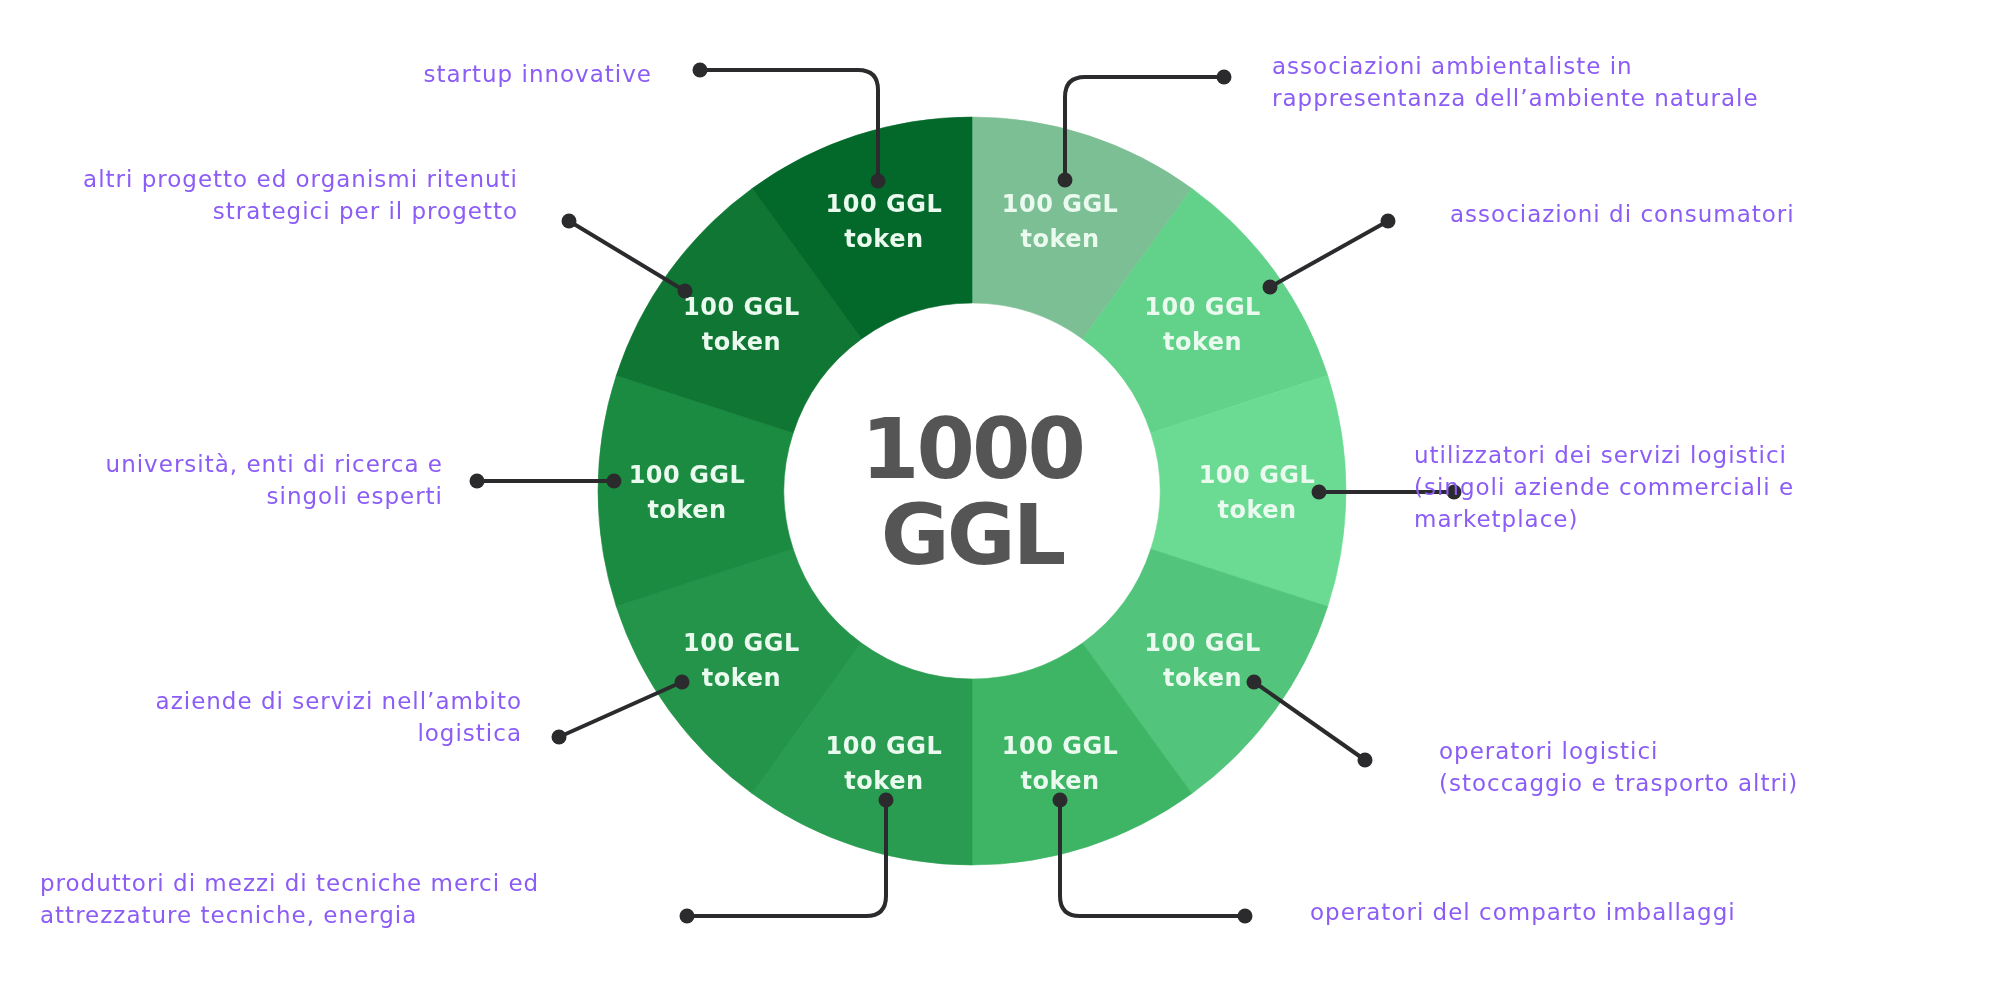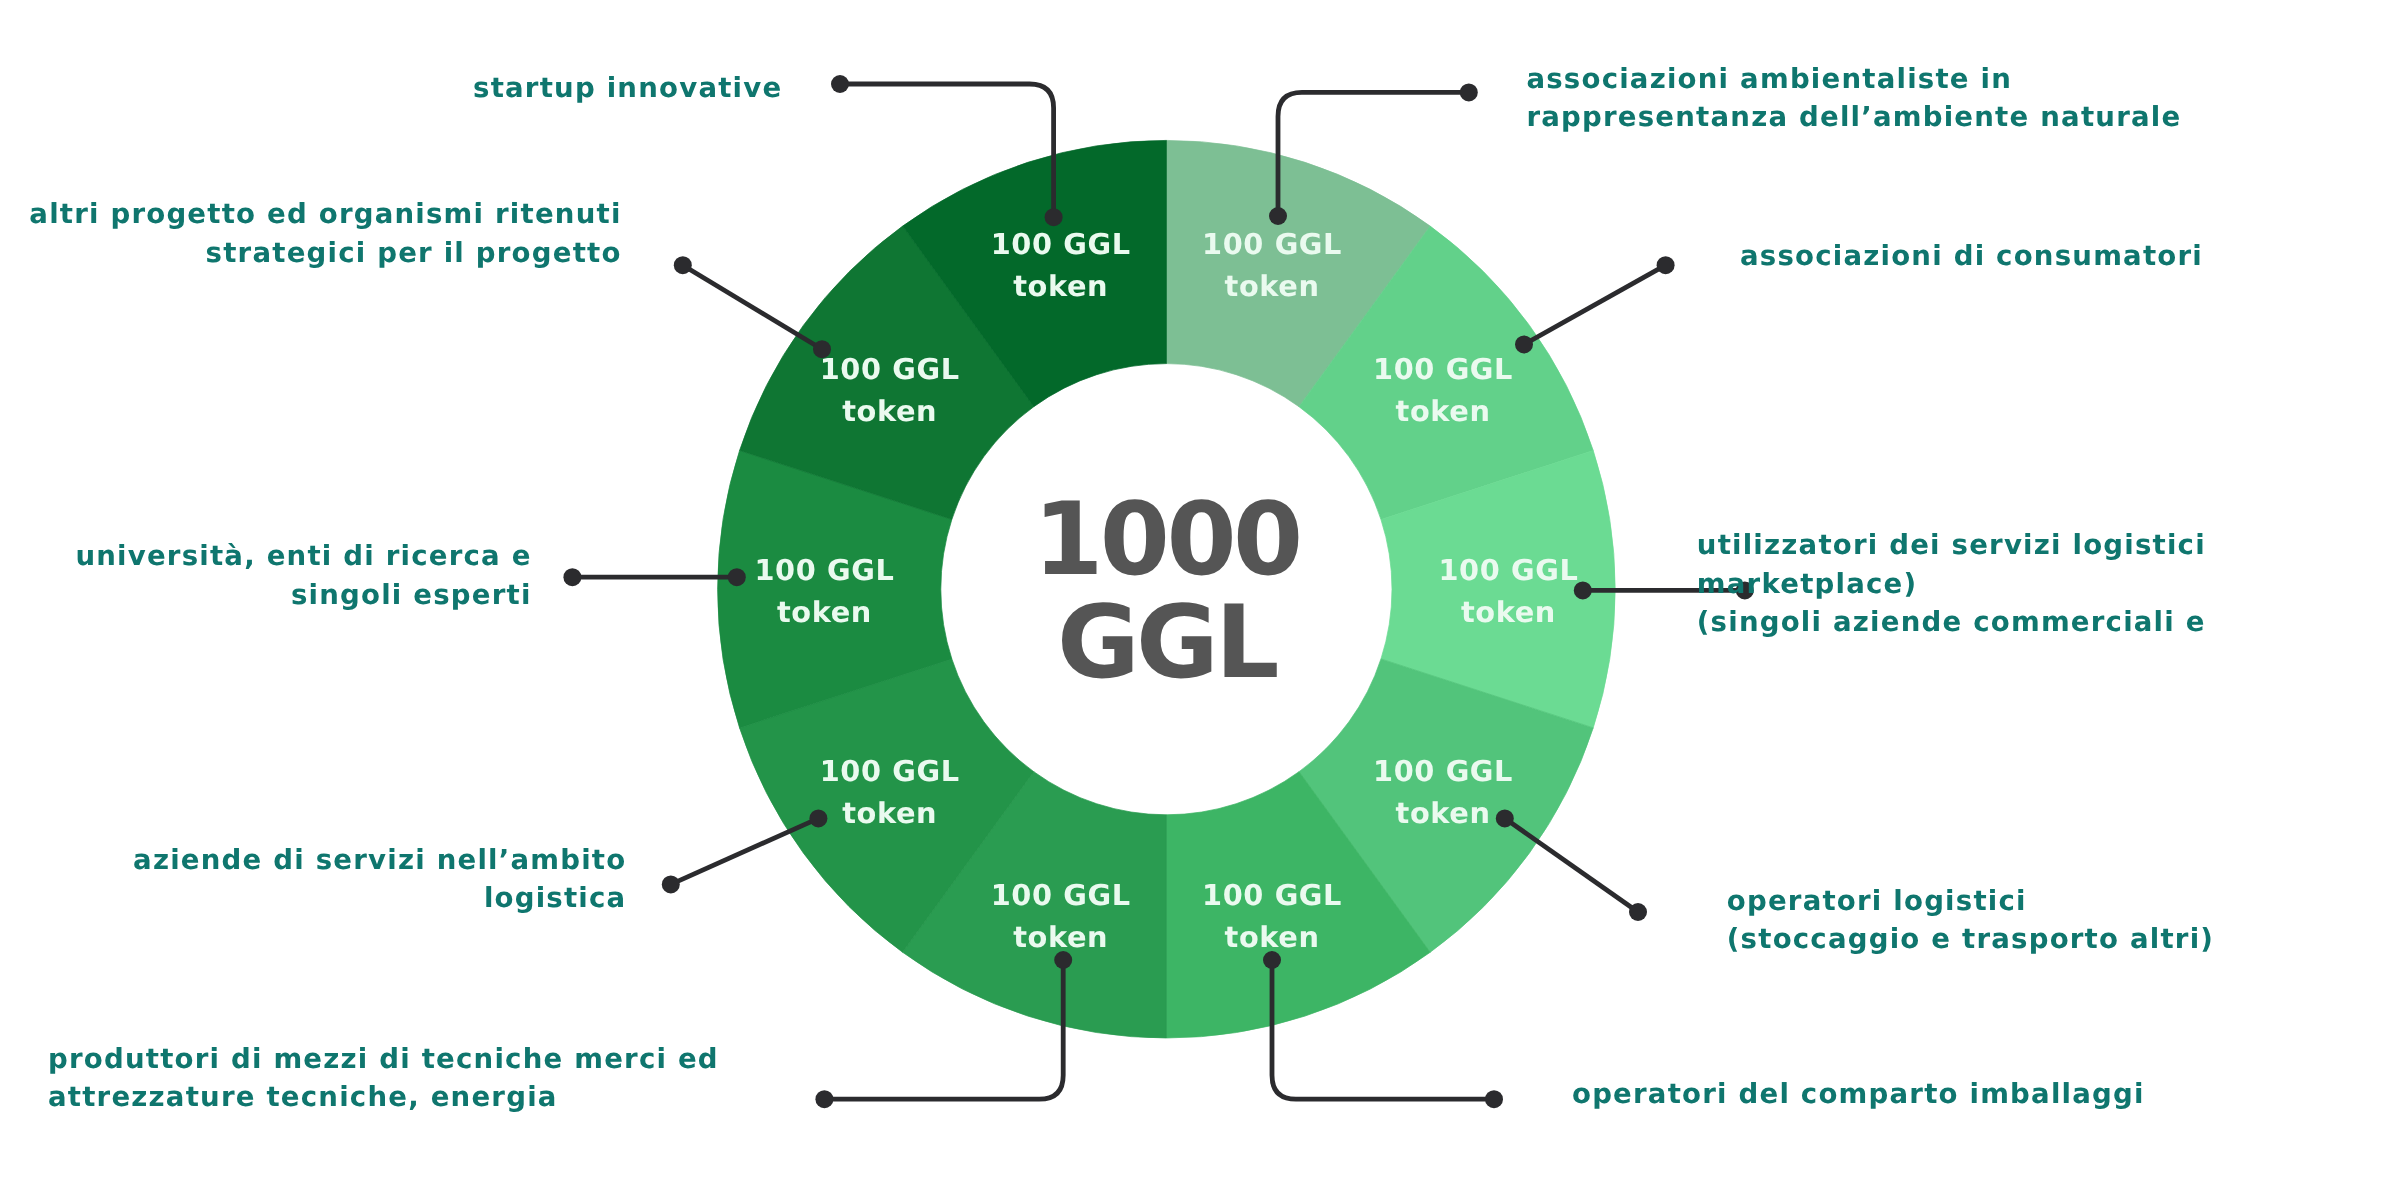--- a/index.html
+++ b/index.html
@@ -1,22 +1,22 @@
 <!DOCTYPE html>
 <html><head>
 <meta charset="utf-8">
 <style>
   html, body { margin: 0; padding: 0; background: #ffffff; }
   body { width: 2000px; height: 1000px; position: relative; overflow: hidden;
          font-family: "DejaVu Sans", sans-serif; }
   #chart { position: absolute; left: 0; top: 0; width: 2000px; height: 1000px; }
   .seg-label { font-family: "DejaVu Sans", sans-serif; font-weight: bold; font-size: 24px; fill: #eafaef; letter-spacing: 0.5px; }
   .center-text { font-family: "DejaVu Sans", sans-serif; font-weight: bold; fill: #555555; font-size: 84px; letter-spacing: -3px; }
-  .callout { position: absolute; font-family: "DejaVu Sans", sans-serif; font-weight: bold;
-             font-size: 23px; line-height: 32px; color: #0f766e; letter-spacing: 1px; white-space: nowrap; }
+  .callout { position: absolute; font-family: "DejaVu Sans", sans-serif; font-weight: normal;
+             font-size: 23px; line-height: 32px; color: #8b5cf6; letter-spacing: 1px; white-space: nowrap; }
   .callout.right-align { text-align: right; }
   .callout span { display: block; }
 </style>
 </head>
 <body>
 
 <svg id="chart" viewBox="0 0 2000 1000" xmlns="http://www.w3.org/2000/svg">
   <g id="segments">
       <path d="M972,117 A374,374 0 0 1 1191.831684357385,188.42764410376964 L1082.503627430985,338.90480505750986 A188,188 0 0 0 972,303 Z" fill="#7dbf94" stroke="#7dbf94" stroke-width="0.6"></path>
       <path d="M1191.831684357385,188.42764410376964 A374,374 0 0 1 1327.6951370943875,375.42764410376964 L1150.7986250634888,432.90480505750986 A188,188 0 0 0 1082.503627430985,338.90480505750986 Z" fill="#62d18a" stroke="#62d18a" stroke-width="0.6"></path>
@@ -112,35 +112,35 @@
 <div id="callouts">
   <div class="callout" style="left:1272px; top:50px;">
     <span>associazioni ambientaliste in</span>
     <span>rappresentanza dell’ambiente naturale</span>
   </div>
   <div class="callout" style="left:1450px; top:198px;">
     <span>associazioni di consumatori</span>
   </div>
   <div class="callout" style="left:1414px; top:439px;">
     <span>utilizzatori dei servizi logistici</span>
+    <span>(singoli aziende commerciali e</span>
     <span>marketplace)</span>
-    <span>(singoli aziende commerciali e</span>
   </div>
   <div class="callout" style="left:1439px; top:735px;">
     <span>operatori logistici</span>
     <span>(stoccaggio e trasporto altri)</span>
   </div>
   <div class="callout" style="left:1310px; top:896px;">
     <span>operatori del comparto imballaggi</span>
   </div>
   <div class="callout" style="left:40px; top:867px;">
     <span>produttori di mezzi di tecniche merci ed</span>
     <span>attrezzature tecniche, energia</span>
   </div>
-  <div class="callout right-align" style="right:1478px; top:701px;">
+  <div class="callout right-align" style="right:1478px; top:685px;">
     <span>aziende di servizi nell’ambito</span>
     <span>logistica</span>
   </div>
   <div class="callout right-align" style="right:1557px; top:448px;">
     <span>università, enti di ricerca e</span>
     <span>singoli esperti</span>
   </div>
   <div class="callout right-align" style="right:1482px; top:163px;">
     <span>altri progetto ed organismi ritenuti</span>
     <span>strategici per il progetto</span>

